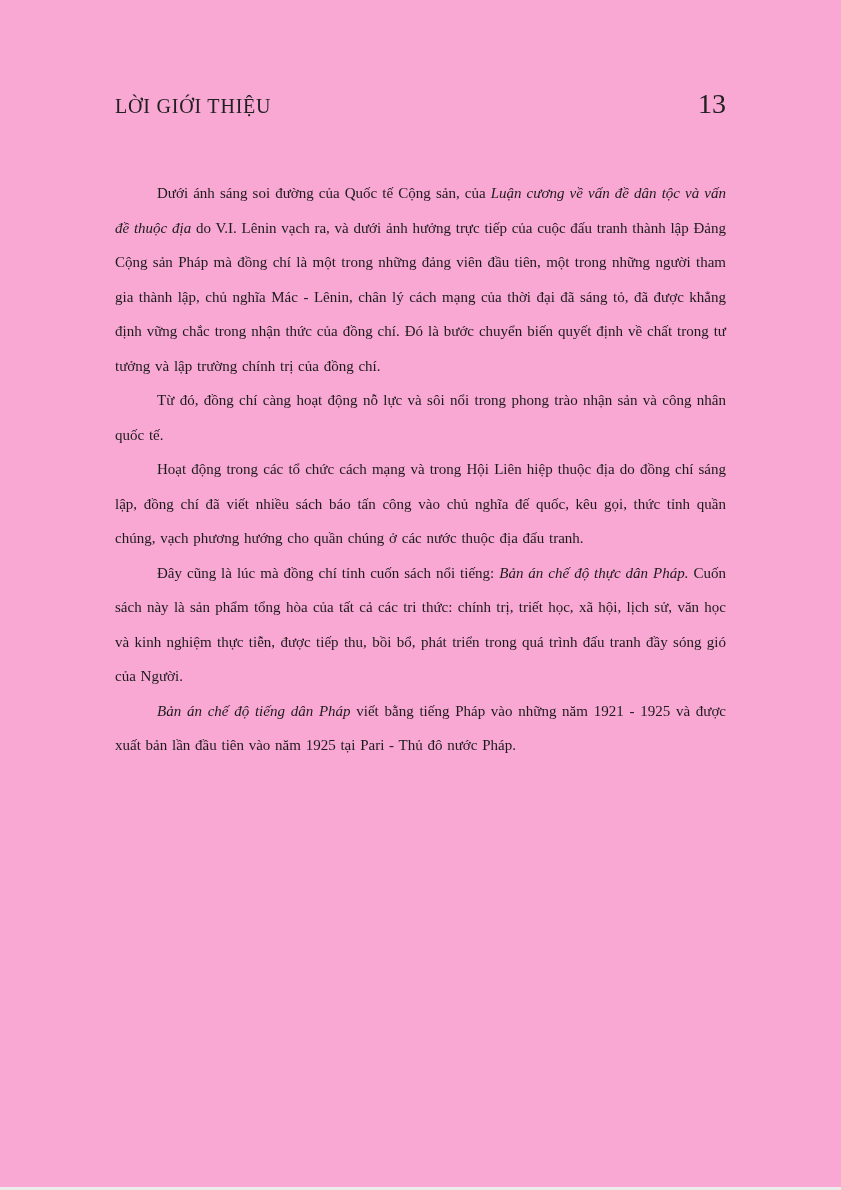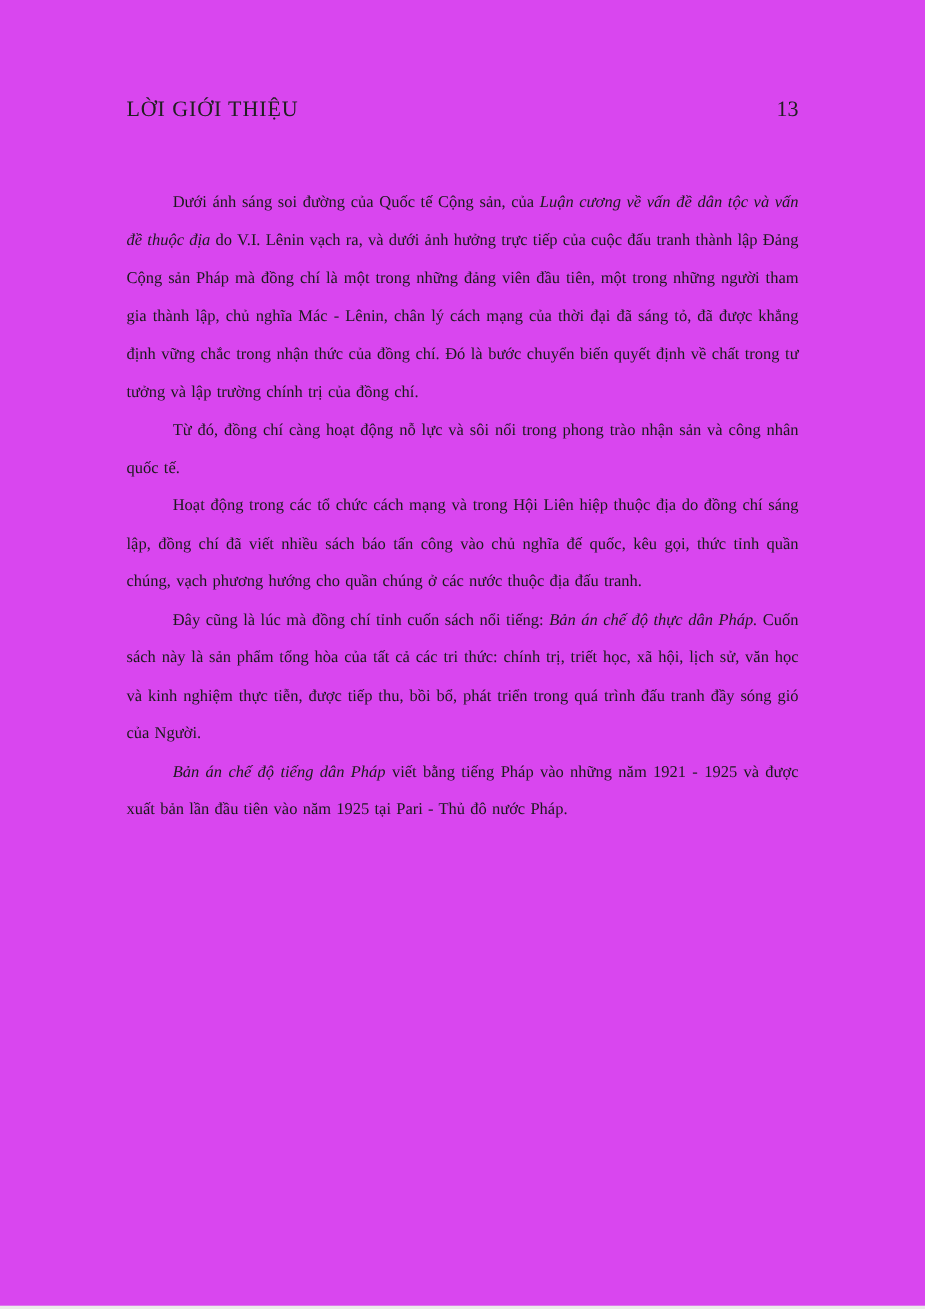--- a/index.html
+++ b/index.html
@@ -4,41 +4,41 @@
 <style>
   html, body {
     margin: 0;
     padding: 0;
     background: #ffffff;
   }
   .page {
     position: relative;
     width: 841px;
     height: 1190px;
-    background: #d946ef;
+    background: #f9a8d4;
     box-sizing: border-box;
     padding: 88px 115px 0 115px;
     font-family: "Liberation Serif", "DejaVu Serif", serif;
     color: #1b1b1b;
     overflow: hidden;
   }
   .page-header {
     display: flex;
     justify-content: space-between;
     align-items: baseline;
     font-size: 20px;
     letter-spacing: 0.8px;
     color: #202020;
     margin-bottom: 56px;
   }
   .running-title {
     text-transform: uppercase;
   }
   .page-number {
-    font-size: 20px;
+    font-size: 28px;
     letter-spacing: 0;
   }
   .page-body {
     width: 611px;
   }
   .para {
     margin: 0;
     font-size: 15px;
     line-height: 34.5px;
     text-align: justify;

